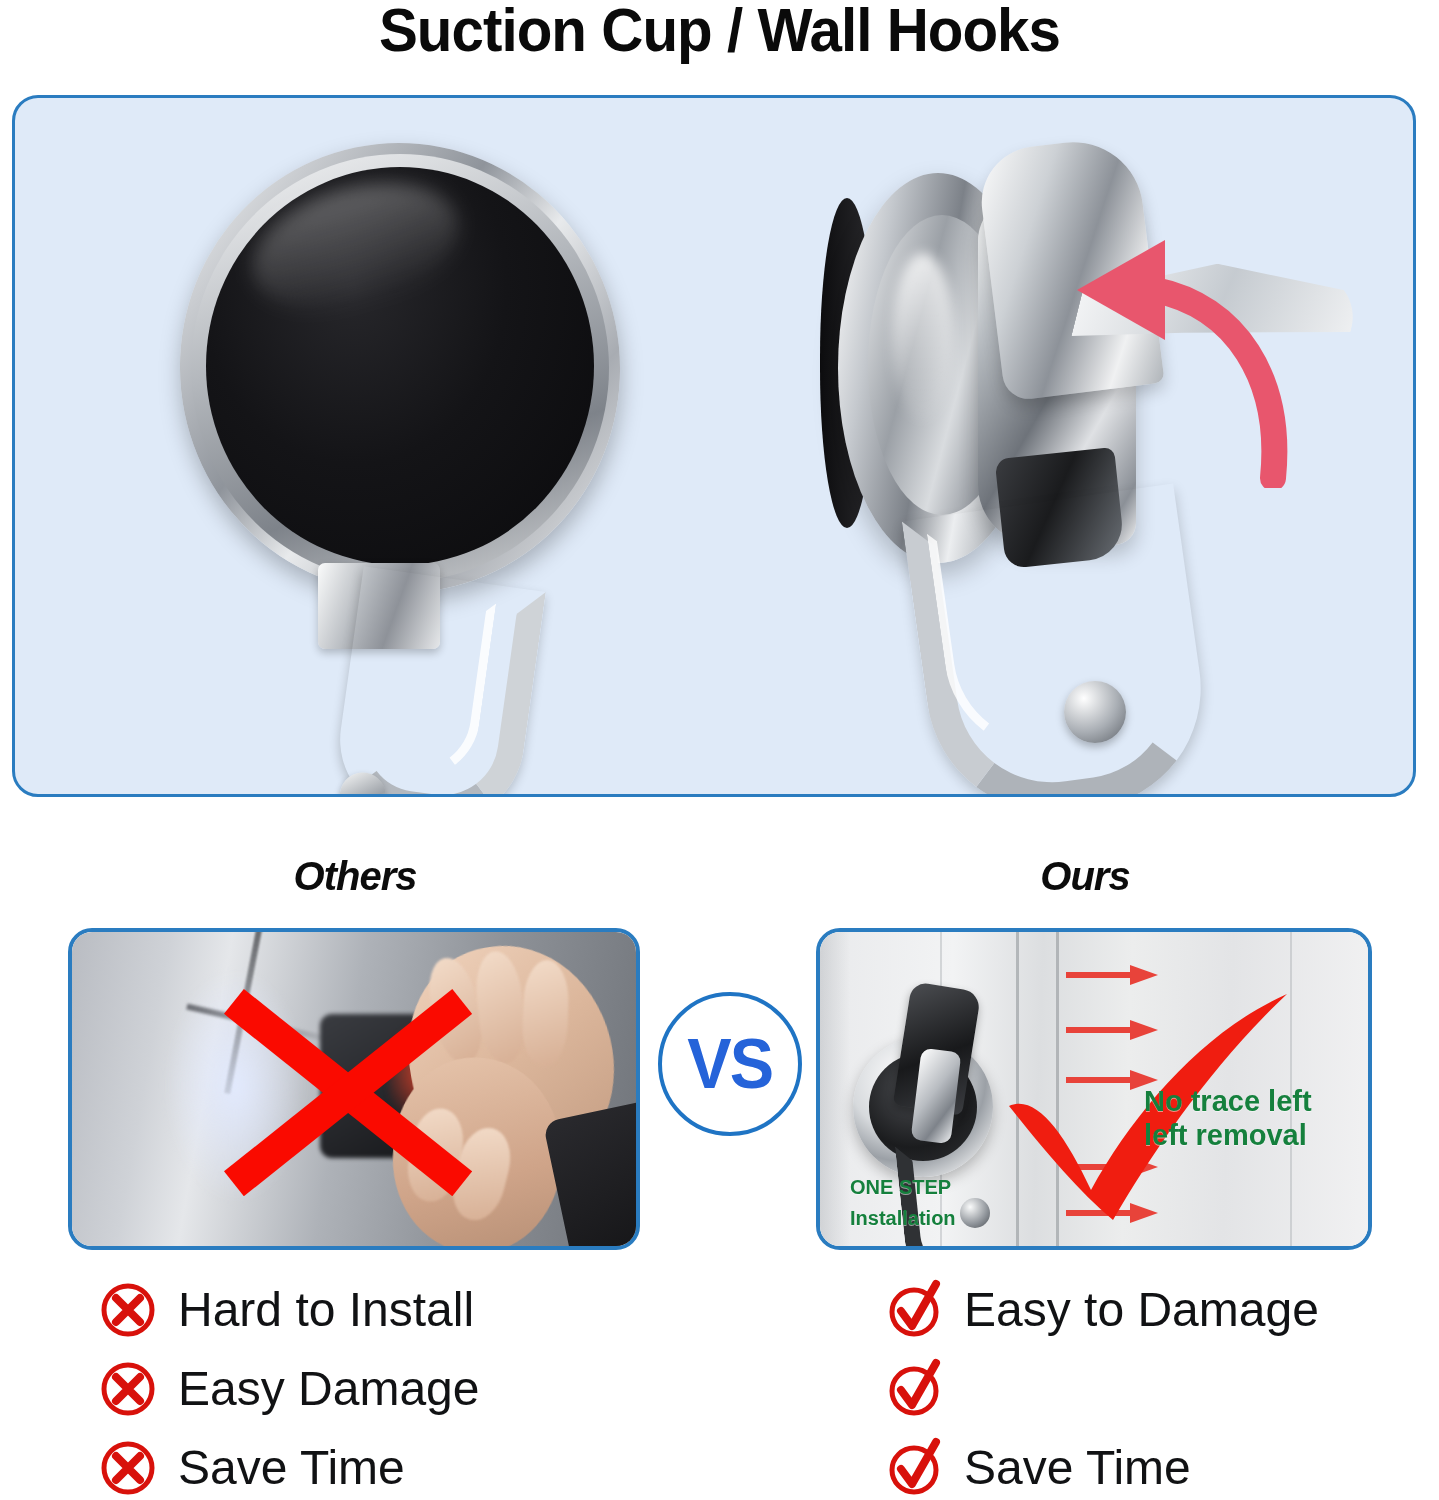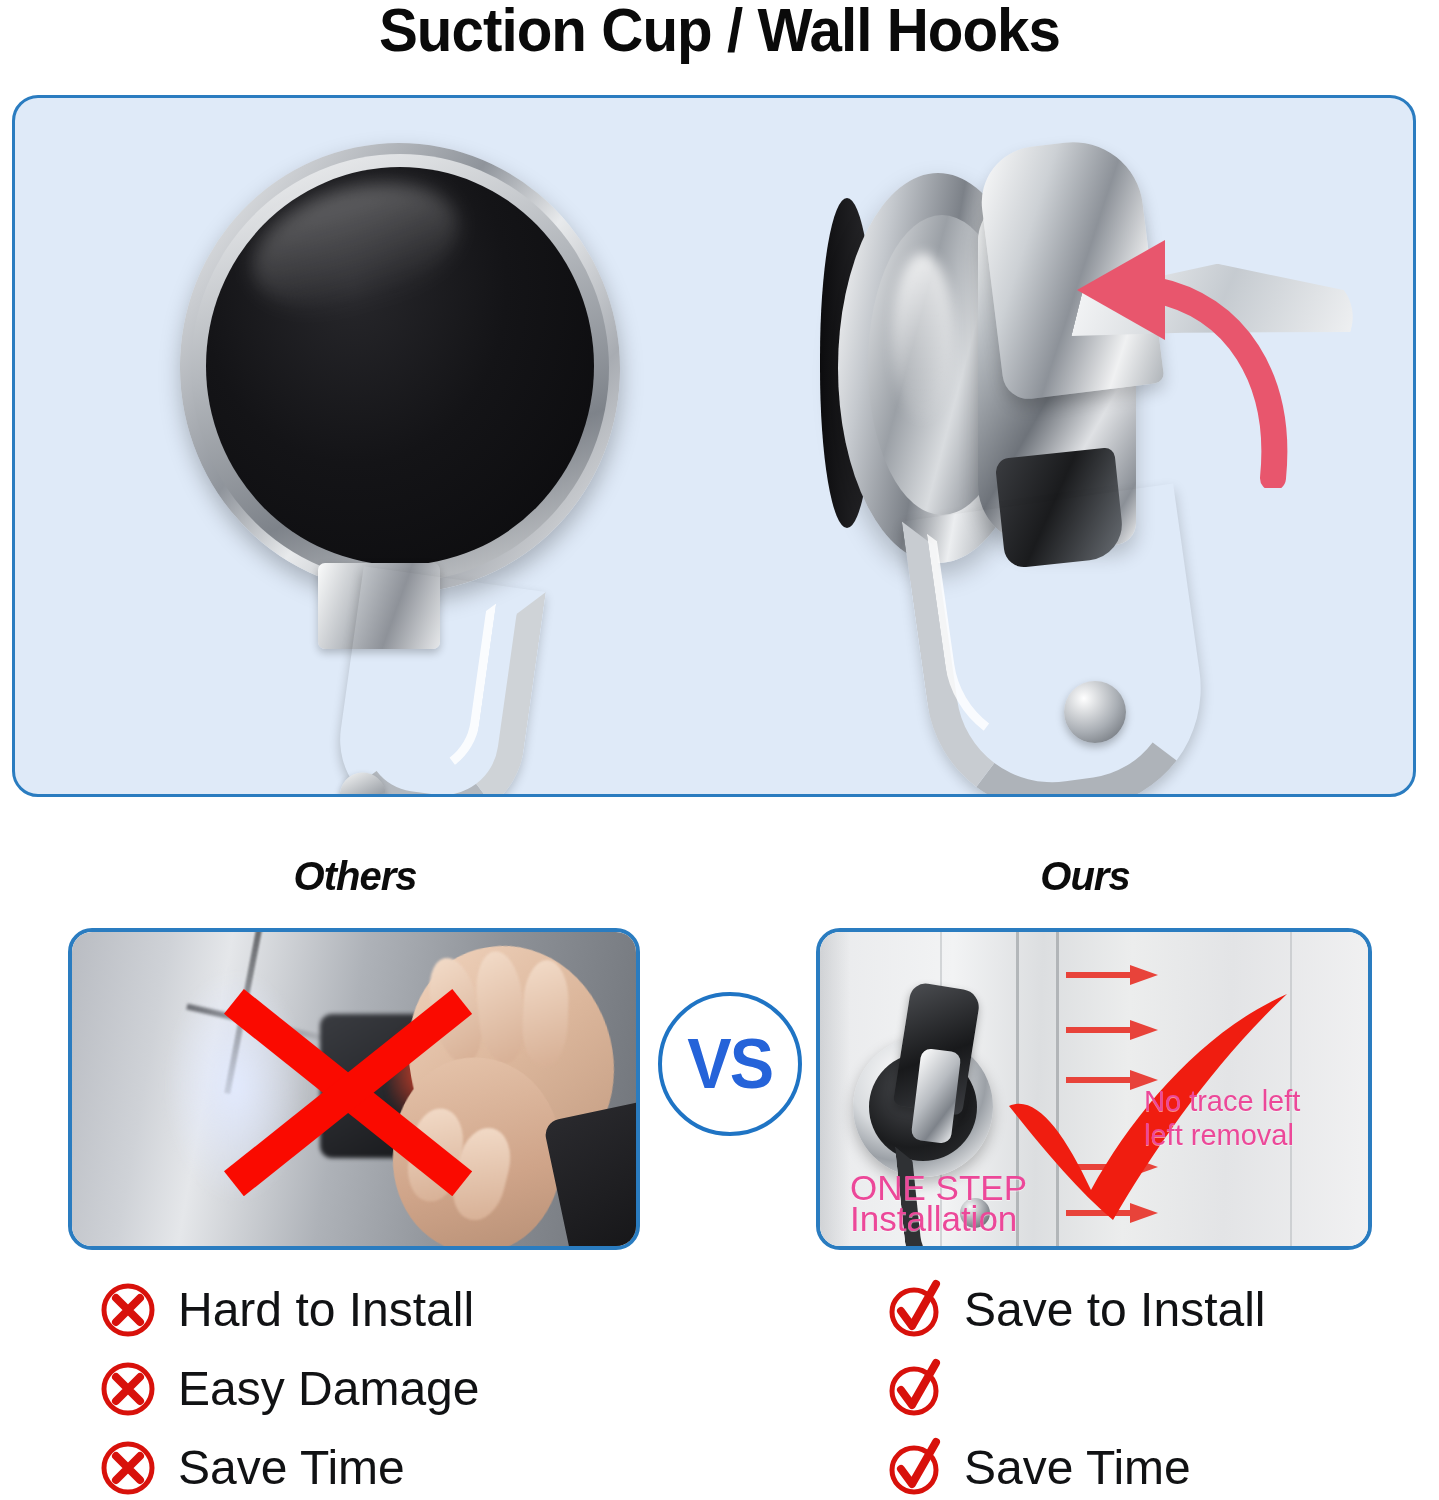--- a/index.html
+++ b/index.html
@@ -242,25 +242,25 @@
     border:16px solid transparent;border-left-color:#2f3134;border-bottom-color:#43464a;
     border-radius:0 0 52px 50px;transform:rotate(-6deg);
   }
   .ours-hookball{
     position:absolute;left:140px;top:266px;width:30px;height:30px;border-radius:50%;
     background:radial-gradient(circle at 34% 30%,#fafbfb,#8e9399 60%,#4a4e53);
   }
   .ours-arrow{position:absolute;width:96px;height:26px;}
   #check-overlay{position:absolute;left:175px;top:52px;width:310px;height:240px;}
   .ours-note{
-    position:absolute;color:#ec4899;font-weight:400;
+    position:absolute;color:#15803d;font-weight:700;
     font-size:27px;line-height:31px;white-space:nowrap;
     text-shadow:0 1px 0 rgba(255,255,255,.5);
   }
-  #note-onestep{left:30px;top:240px;font-size:35px;}
+  #note-onestep{left:30px;top:240px;font-size:20px;}
   #note-notrace{left:324px;top:152px;font-size:29px;line-height:34px;}
 
   
   #vs-badge{
     position:absolute;left:658px;top:992px;width:136px;height:136px;
     border:4px solid #1f74c4;border-radius:50%;
     background:#ffffff;
     display:flex;align-items:center;justify-content:center;
   }
   #vs-text{
@@ -426,21 +426,21 @@
 </div>
 
 <div class="feat-list" id="feats-ours">
   <div class="feat-row">
     <span class="feat-icon">
       <svg viewBox="0 0 56 56" width="56" height="56" style="overflow:visible">
         <circle cx="28" cy="30" r="22" fill="none" stroke="#d8110b" stroke-width="5"></circle>
         <path d="M15 29 L26 44 L50 2" fill="none" stroke="#d8110b" stroke-width="8" stroke-linecap="round" stroke-linejoin="round"></path>
       </svg>
     </span>
-    <span class="feat-label">Save to Install</span>
+    <span class="feat-label">Easy to Damage</span>
   </div>
   <div class="feat-row">
     <span class="feat-icon">
       <svg viewBox="0 0 56 56" width="56" height="56" style="overflow:visible">
         <circle cx="28" cy="30" r="22" fill="none" stroke="#d8110b" stroke-width="5"></circle>
         <path d="M15 29 L26 44 L50 2" fill="none" stroke="#d8110b" stroke-width="8" stroke-linecap="round" stroke-linejoin="round"></path>
       </svg>
     </span>
   </div>
   <div class="feat-row">

